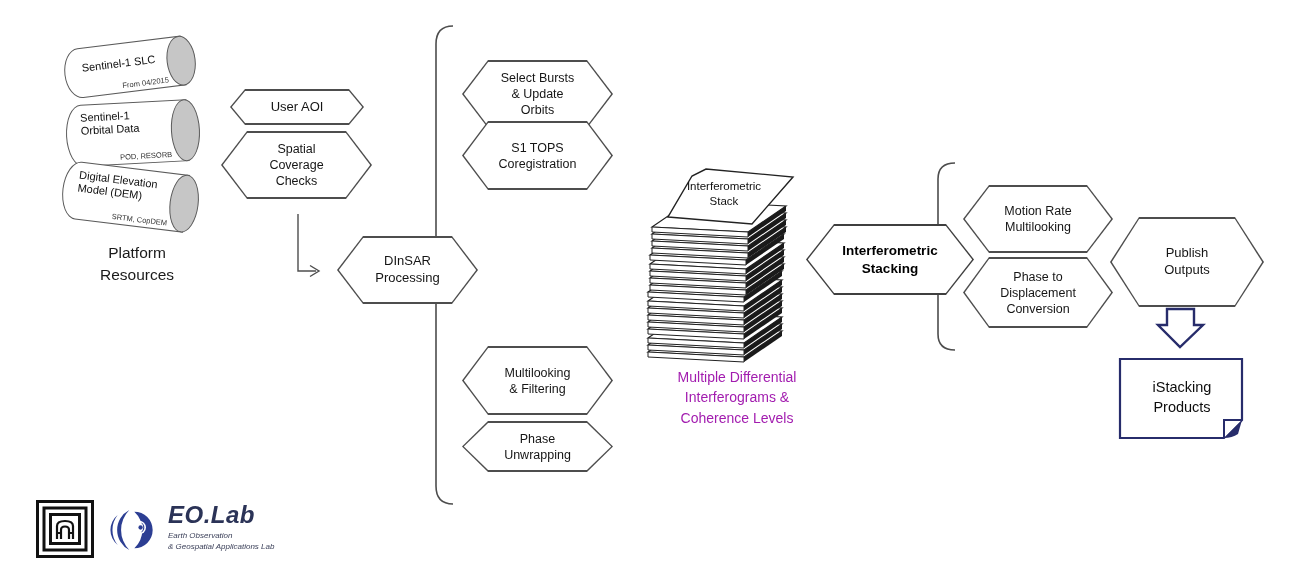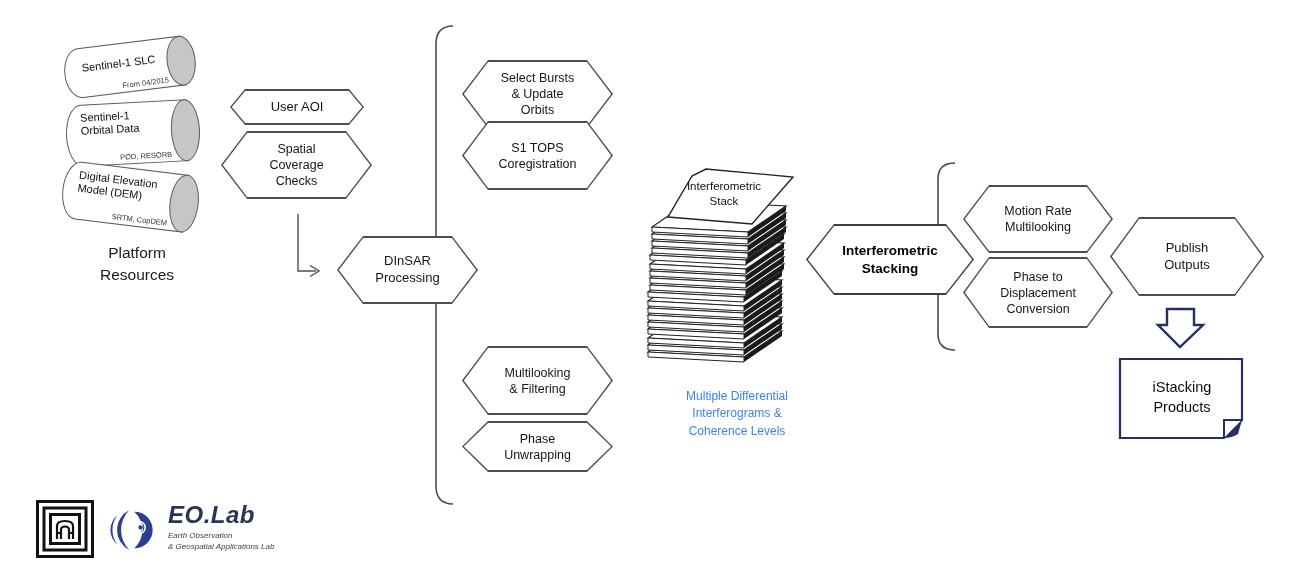--- a/index.html
+++ b/index.html
@@ -26,42 +26,42 @@
   .hx-step0{left:462px;top:60px; width:151px;height:68px;}
   .hx-step1{left:462px;top:121px;width:151px;height:69px;}
   .hx-step2{left:462px;top:196px;width:151px;height:69px;}
   .hx-step3{left:462px;top:271px;width:151px;height:69px;}
   .hx-step4{left:462px;top:346px;width:151px;height:69px;}
   .hx-step5{left:462px;top:421px;width:151px;height:51px;}
   .hx-stacking{left:806px;top:224px;width:168px;height:71px;--pt:28px;background:#3f3f3f;}
   .hx-stacking .hex-label{font-weight:bold;font-size:13.5px;color:#000;}
   .hx-motion   {left:963px;top:185px;width:150px;height:68px;}
   .hx-phasedisp{left:963px;top:257px;width:150px;height:71px;}
-  .hx-publish  {left:1110px;top:217px;width:154px;height:79px;--pt:29px;}
+  .hx-publish  {left:1110px;top:217px;width:154px;height:90px;--pt:29px;}
   .hx-publish .hex-label{font-size:13px;}
 
   
   .cyl{position:absolute;z-index:2;}
   .cyl-body{position:absolute;left:0;top:0;bottom:0;right:12px;background:#fff;
             border:1.5px solid #5a5a5a;border-radius:16px 0 0 16px / 50% 0 0 50%;}
   .cyl-end{position:absolute;right:0;top:0;bottom:0;width:27px;background:#c6c6c6;
            border:1.5px solid #5a5a5a;border-radius:50%;}
   .cyl-title{position:absolute;left:15px;top:7px;font-size:11px;line-height:1.22;
              white-space:pre-line;color:#0d0d0d;}
   .cyl-sub{position:absolute;right:29px;bottom:3px;font-size:7.5px;color:#333;}
   .cyl1{left:64px;top:42px;width:132px;height:50px;transform:rotate(-7deg);}
   .cyl1 .cyl-title{top:14px;left:18px;}
   .cyl2{left:66px;top:102px;width:134px;height:62px;transform:rotate(-3deg);}
   .cyl3{left:62px;top:168px;width:137px;height:58px;transform:rotate(7deg);}
 
   
   .txt{position:absolute;z-index:3;white-space:pre-line;text-align:center;}
   .platform-label{left:57px;top:242px;width:160px;font-size:15.5px;line-height:1.4;color:#1a1a1a;}
   .stack-title{left:664px;top:179px;width:120px;font-size:11.5px;line-height:1.3;color:#111;z-index:2;}
-  .stack-caption{left:643px;top:367px;width:188px;font-size:12px;line-height:1.45;color:#3b82f6;margin-top:21px;}
+  .stack-caption{left:643px;top:367px;width:188px;font-size:14px;line-height:1.45;color:#a21caf;}
   .note-text{left:1130px;top:377px;width:104px;font-size:14.5px;line-height:1.4;color:#0d0d0d;z-index:3;}
 
   
   .logo-square{position:absolute;left:36px;top:500px;z-index:2;}
   .logo-eolab-icon{position:absolute;left:106px;top:505px;z-index:2;}
   .eolab-text{position:absolute;left:168px;top:502px;z-index:2;font-style:italic;}
   .eolab-title{font-size:24px;font-weight:bold;color:#2b3357;letter-spacing:0.5px;line-height:1.1;}
   .eolab-sub{font-size:8px;color:#3c415a;line-height:1.3;margin-top:3px;}
 </style>
 </head>

